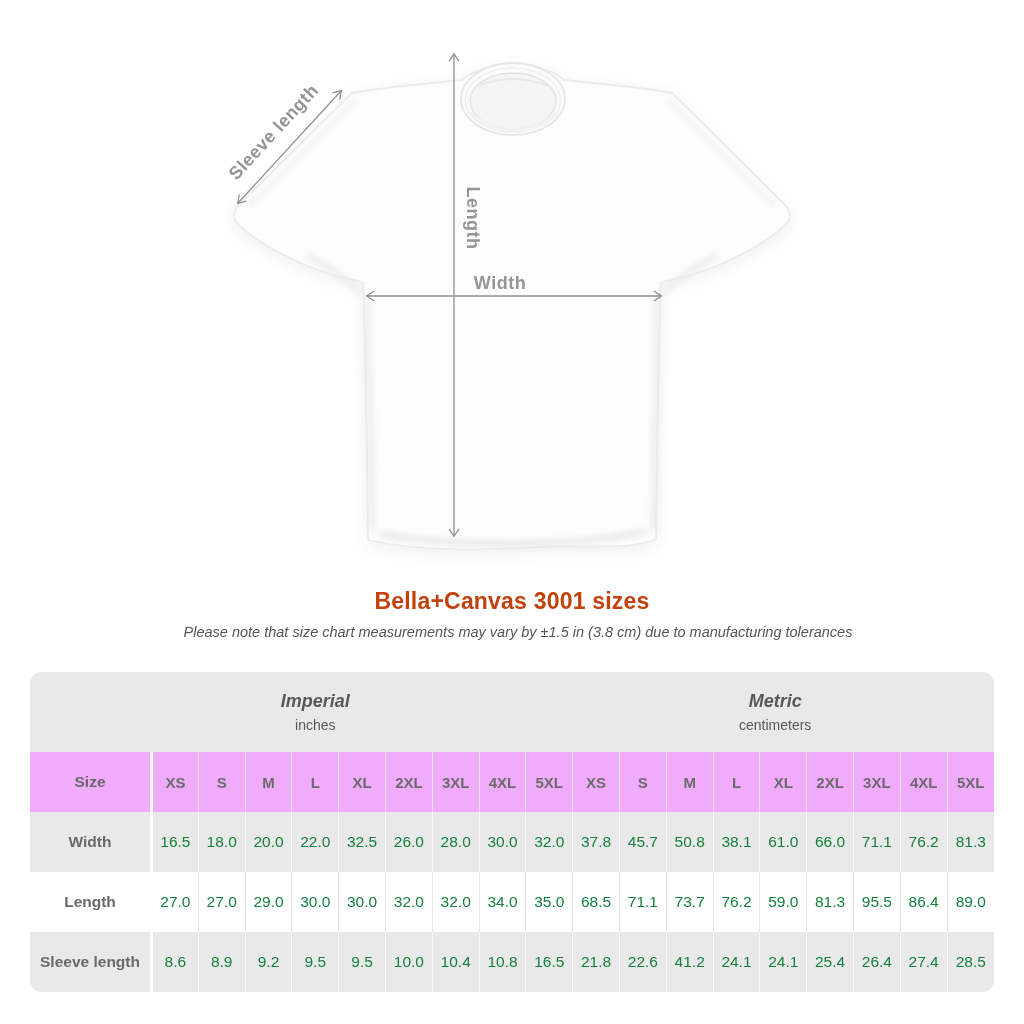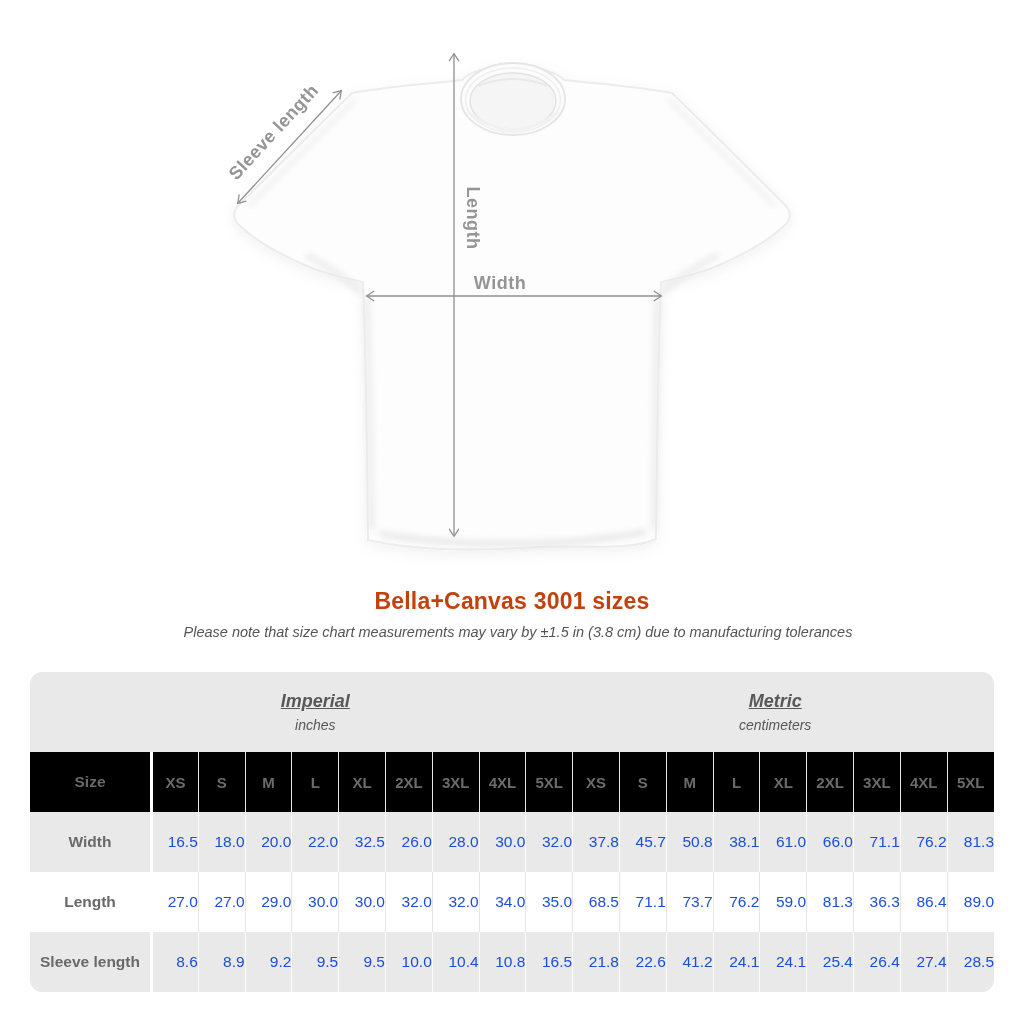--- a/index.html
+++ b/index.html
@@ -30,34 +30,34 @@
     position:absolute;top:672px;left:30px;width:964px;height:320px;
     border-radius:12px;overflow:hidden;background:#ffffff;
   }
   .band{
     position:relative;height:80px;background:#e9e9e9;
   }
   .band-group{
     position:absolute;top:50%;transform:translate(-50%,-50%);
     text-align:center;white-space:nowrap;color:#585858;
   }
-  .band-group .band-title{font-size:18px;font-weight:bold;font-style:italic;text-decoration:underline;}
-  .band-group .band-sub{font-size:14px;font-style:italic;margin-top:5px;}
+  .band-group .band-title{font-size:18px;font-weight:bold;font-style:italic;}
+  .band-group .band-sub{font-size:14px;margin-top:5px;}
   table.sizes{
     border-collapse:collapse;table-layout:fixed;width:100%;
   }
   table.sizes th,table.sizes td{
     height:60px;padding:0;text-align:center;vertical-align:middle;
     font-family:"Liberation Sans","DejaVu Sans",sans-serif;
   }
   table.sizes .lbl{
     width:120px;font-weight:bold;font-size:15.5px;color:#696969;
   }
-  table.sizes thead th{font-weight:bold;font-size:15px;color:#6b6b6b;background:#000000;}
-  table.sizes td{font-size:15.5px;color:#1d4ed8;text-align:right;}
+  table.sizes thead th{font-weight:bold;font-size:15px;color:#6b6b6b;background:#f0abfc;}
+  table.sizes td{font-size:15.5px;color:#15803d;}
   table.sizes tr.white{background:#ffffff;}
   table.sizes tr.shade{background:#e9e9e9;}
   
   table.sizes thead th + th,
   table.sizes tr.white td + td,
   table.sizes tr.white th + td{border-left:1px solid #e6e6e6;}
   table.sizes tr.shade td + td,
   table.sizes tr.shade th + td{border-left:1px solid rgba(255,255,255,0.8);}
   
   table.sizes .first-data{border-left:3px solid #ffffff !important;}
@@ -202,21 +202,21 @@
             <td>32.0</td>
             <td>32.0</td>
             <td>34.0</td>
             <td>35.0</td>
             <td>68.5</td>
             <td>71.1</td>
             <td>73.7</td>
             <td>76.2</td>
             <td>59.0</td>
             <td>81.3</td>
-            <td>36.3</td>
+            <td>95.5</td>
             <td>86.4</td>
             <td>89.0</td>
           </tr>
           <tr class="shade">
             <th class="lbl">Sleeve length</th>
             <td class="first-data">8.6</td>
             <td>8.9</td>
             <td>9.2</td>
             <td>9.5</td>
             <td>9.5</td>

